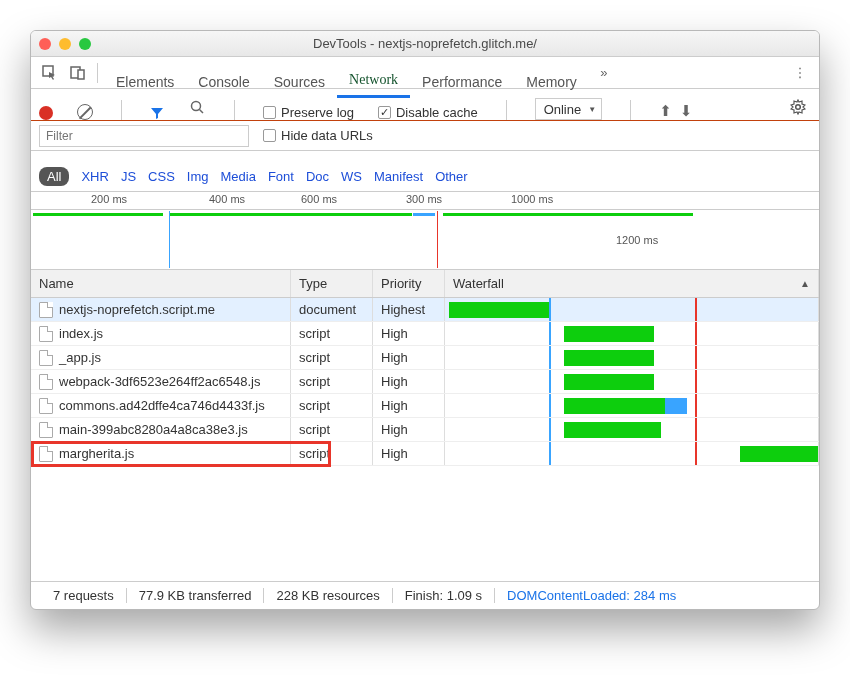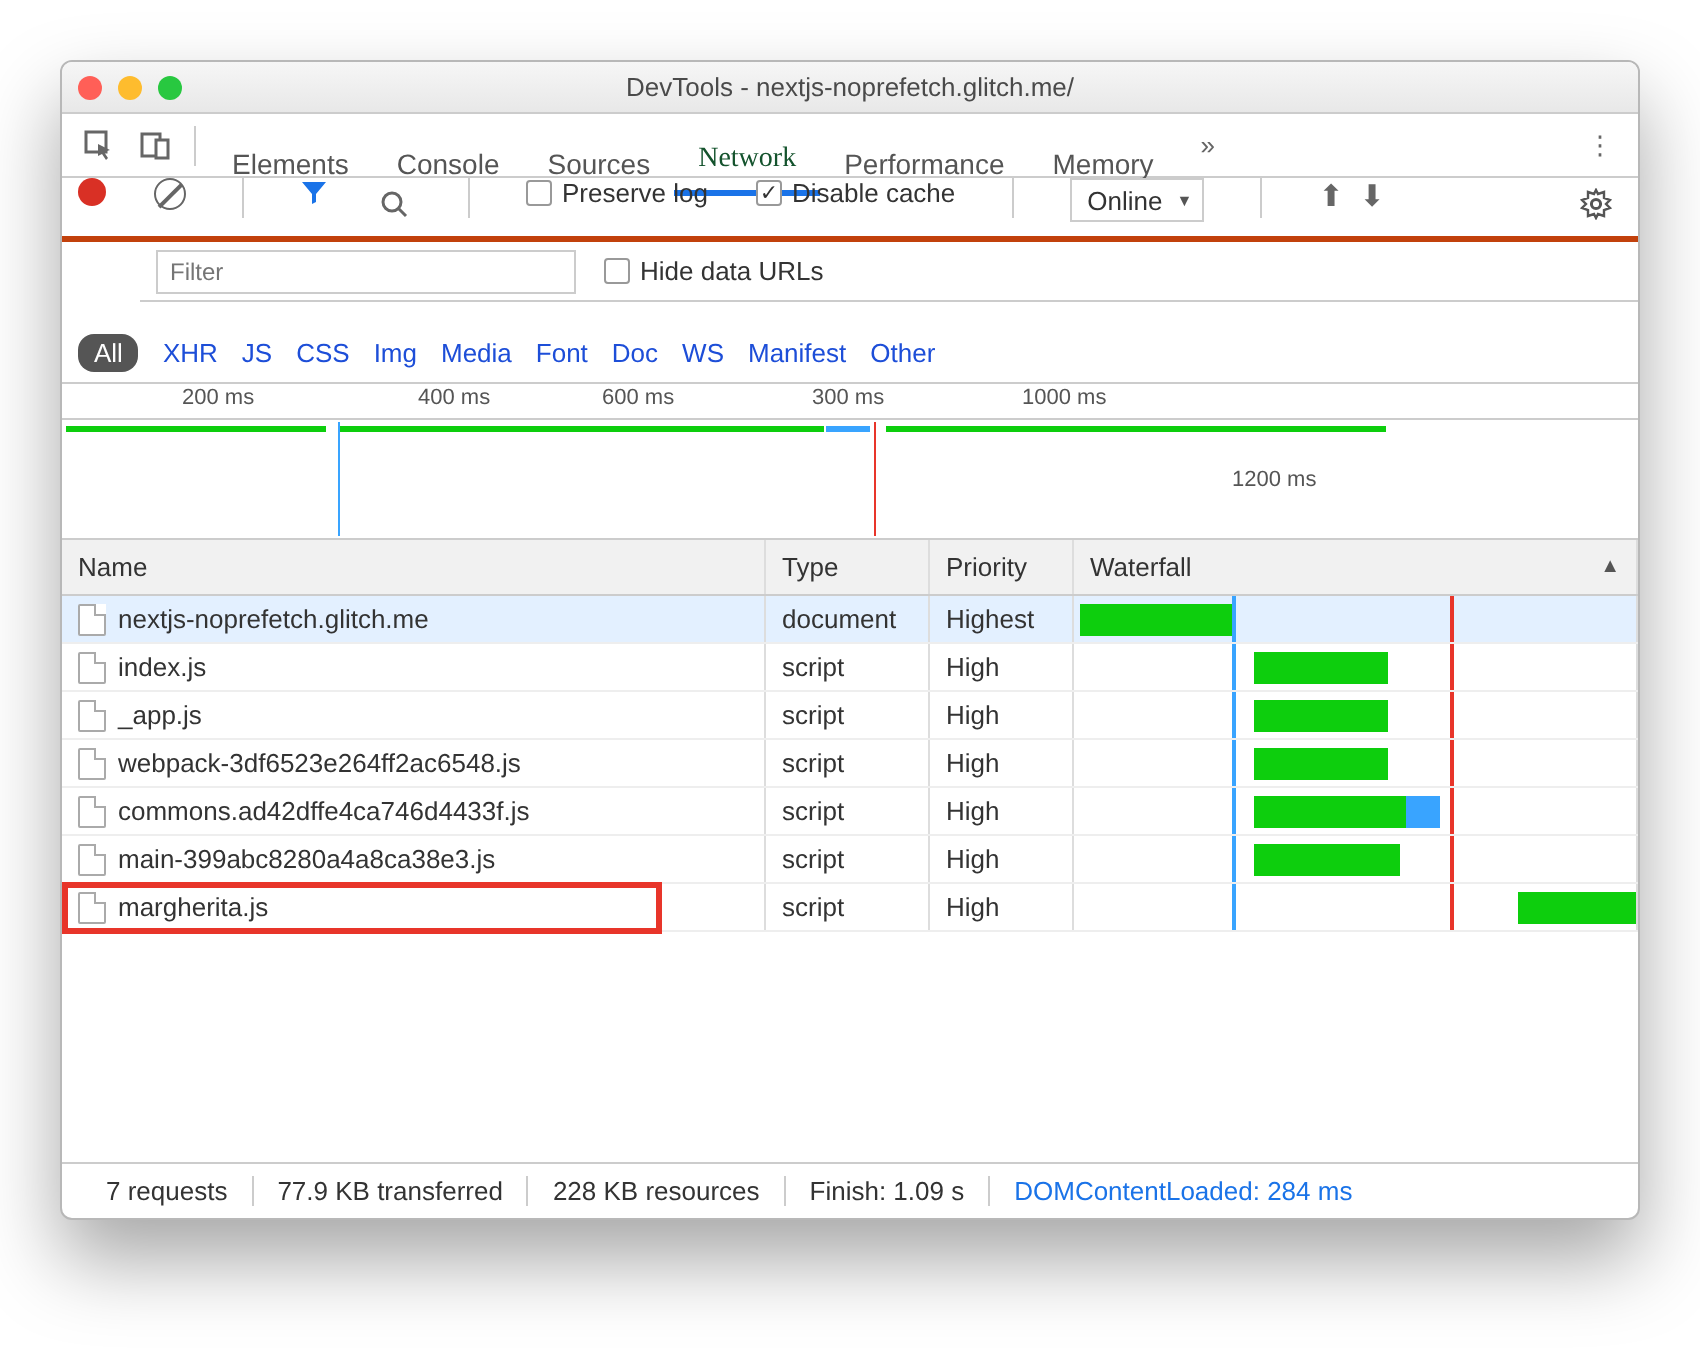--- a/index.html
+++ b/index.html
@@ -38,44 +38,44 @@
   .title { position:absolute; left:0; right:0; text-align:center; font-size:13px; color:#4a4a4a; }
   .tabs {
     display:flex; align-items:center; height:32px;
     border-bottom:1px solid #ccc; padding:0 6px; gap:2px;
   }
   .icon-btn{width:26px;height:26px;display:flex;align-items:center;justify-content:center;color:#666;cursor:pointer;}
   .divider{width:1px;height:20px;background:#ccc;margin:0 4px;}
   .tab{padding:0 12px;height:32px;display:flex;align-items:center;color:#555;cursor:pointer;font-size:14px;margin-top:18px;}
   .tab.active{color:#14532d;border-bottom:3px solid #1a73e8;padding-bottom:0;font-family:Liberation Serif, serif;}
   .spacer{flex:1;}
-  .toolbar{display:flex;align-items:flex-start;height:32px;border-bottom:3px solid #c2410c;padding:0 8px;gap:24px;font-size:13px;color:#333;}
+  .toolbar{display:flex;align-items:flex-end;height:32px;border-bottom:1px solid #c2410c;padding:0 8px;gap:24px;font-size:13px;color:#333;}
   .rec{width:14px;height:14px;border-radius:50%;background:#d93025;}
   .nosign{width:16px;height:16px;border:1.5px solid #666;border-radius:50%;position:relative;}
   .nosign::after{content:"";position:absolute;width:16px;height:1.5px;background:#666;top:6.5px;left:-1px;transform:rotate(-45deg);}
   .funnel{color:#1a73e8;font-size:16px;}
   .cb{width:13px;height:13px;border:1px solid #999;border-radius:2px;display:inline-flex;align-items:center;justify-content:center;background:#fff;}
   .cb.checked::after{content:"✓";font-size:11px;color:#333;}
   .select{border:1px solid #ccc;height:22px;padding:0 20px 0 8px;display:flex;align-items:center;position:relative;background:#fff;}
   .select::after{content:"▼";position:absolute;right:5px;font-size:8px;color:#555;}
   .arrows{display:flex;gap:8px;color:#666;font-size:15px;}
-  .filterbar{display:flex;align-items:center;height:30px;border-bottom:1px solid #ccc;padding:0 8px;gap:14px;margin-left:39px;}
+  .filterbar{display:flex;align-items:center;height:30px;border-bottom:1px solid #ccc;padding:0 8px;gap:14px;}
   .filter-input{width:210px;height:22px;border:1px solid #ccc;padding:0 6px;font-size:12px;color:#888;background:#fff;}
   .typebar{display:flex;align-items:center;height:30px;border-bottom:1px solid #ccc;padding:0 8px;gap:12px;font-size:13px;margin-top:11px;}
   .pill{background:#555;color:#fff;border-radius:8px;padding:2px 8px;}
   .type-item{color:#1d4ed8;cursor:pointer;text-align:right;}
   .ruler{height:18px;border-bottom:1px solid #ccc;position:relative;font-size:11px;color:#555;}
   .tick{position:absolute;top:1px;}
   .overview{height:60px;border-bottom:1px solid #ccc;position:relative;}
   .ov-line{position:absolute;top:1px;bottom:1px;width:1px;}
   .ov-bar{position:absolute;height:3px;top:3px;}
   .table{flex:1;display:flex;flex-direction:column;overflow:hidden;}
   .thead{display:flex;height:28px;background:#f1f1f1;border-bottom:1px solid #ccc;font-size:13px;color:#333;}
   .th,.td{display:flex;align-items:center;padding:0 8px;border-right:1px solid #ddd;}
-  .col-name{width:352px;} .col-type{width:82px;} .col-pri{width:72px;} .col-wf{flex:1;position:relative;}
+  .col-name{width:260px;} .col-type{width:82px;} .col-pri{width:72px;} .col-wf{flex:1;position:relative;}
   .sort{margin-left:auto;font-size:10px;color:#555;}
   .tbody{flex:1;overflow:auto;position:relative;}
   .row{display:flex;height:24px;font-size:13px;border-bottom:1px solid #eee;}
   .row.sel{background:#e3f0ff;}
   .fileicon{width:14px;height:16px;border:1px solid #aaa;border-radius:1px;margin-right:6px;position:relative;background:#fff;}
   .fileicon::after{content:"";position:absolute;width:5px;height:5px;border-left:1px solid #aaa;border-bottom:1px solid #aaa;top:-1px;right:-1px;background:#fff;}
   .wf-bar{position:absolute;height:16px;top:4px;background:#0dce0d;}
   .wf-tail{position:absolute;height:16px;top:4px;background:#39a4ff;}
   .wf-vline{position:absolute;top:0;bottom:0;width:2px;}
   .highlight{position:absolute;border:3px solid #e8352a;pointer-events:none;}
@@ -219,21 +219,21 @@
         </div>
       <div class="th col-wf">
           <span>Waterfall</span>
           <span class="sort">▲</span>
         </div>
     </div>
     <div class="tbody" id="tbody">
         <div class="row sel">
           <div class="td col-name">
             <span class="fileicon"></span>
-            <span>nextjs-noprefetch.glitch.me</span>
+            <span>nextjs-noprefetch.script.me</span>
           </div>
           <div class="td col-type">document</div>
           <div class="td col-pri">Highest</div>
           <div class="td col-wf">
             <div class="wf-vline" style="left:28%;background:#39a4ff"></div>
             <div class="wf-vline" style="left:67%;background:#e8352a"></div>
             <div class="wf-bar" style="left:1%;width:27%"></div>
           </div>
         </div>
         <div class="row">

